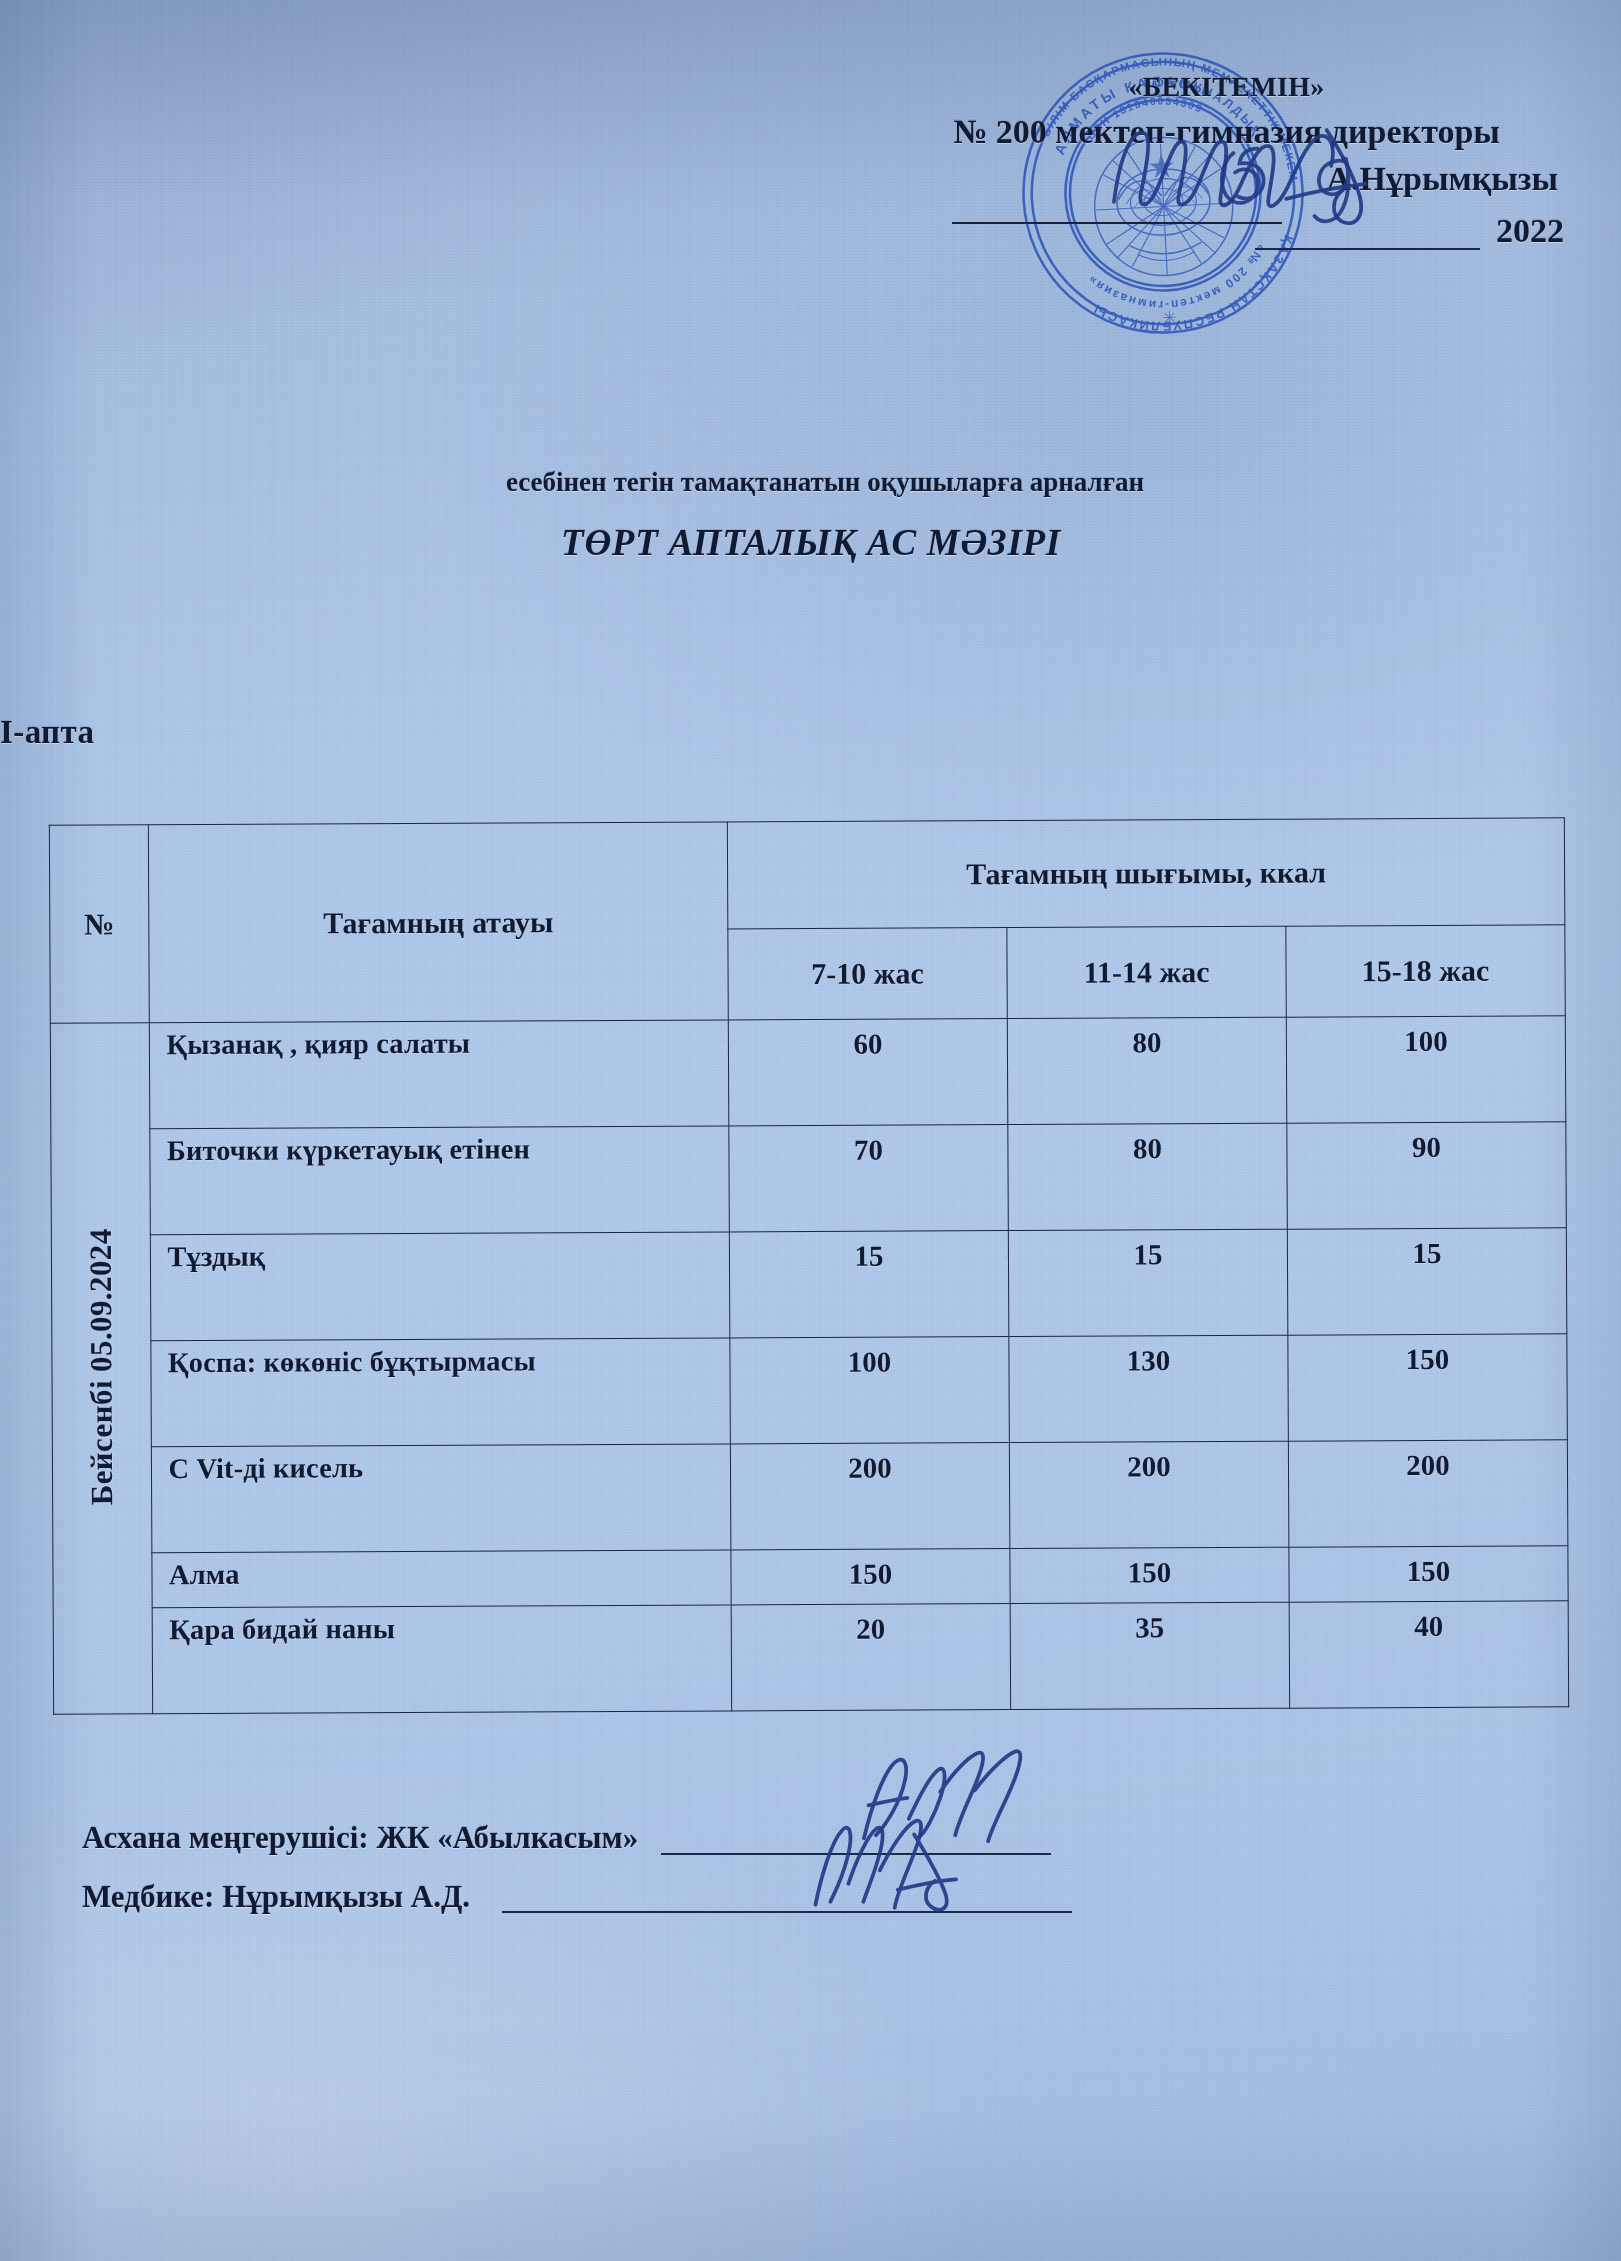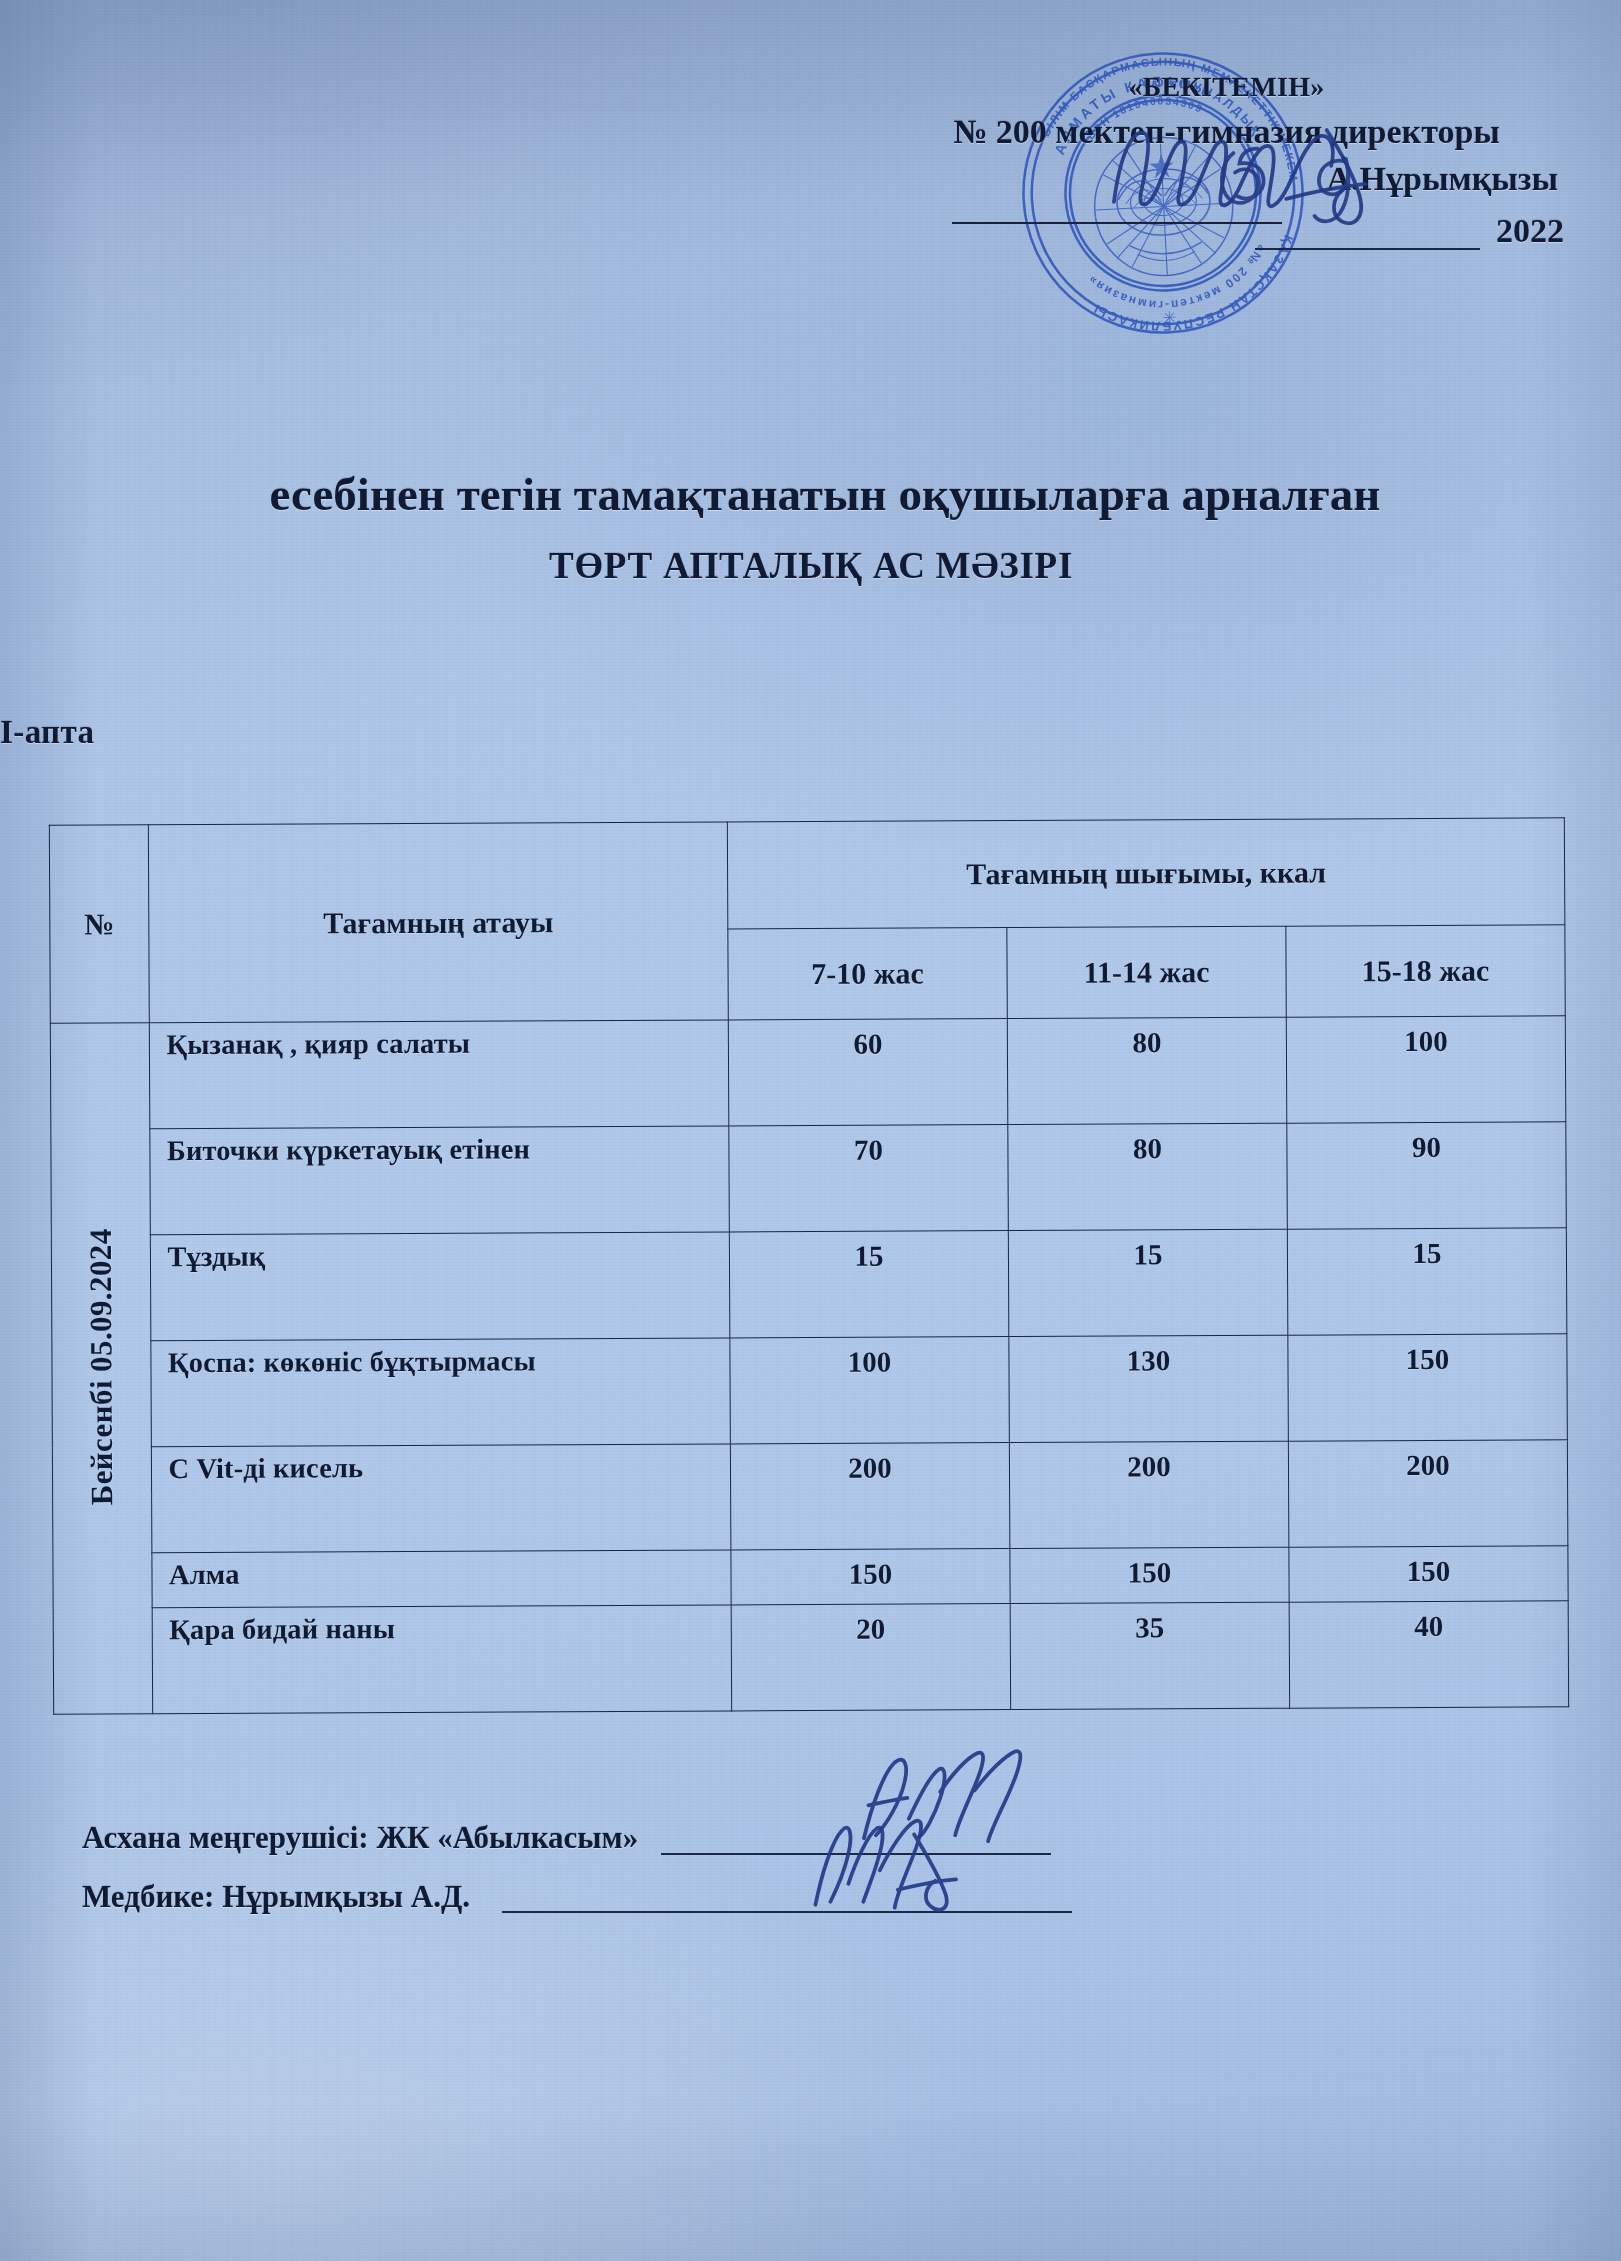--- a/index.html
+++ b/index.html
@@ -138,22 +138,22 @@
   }
 
   
   #doc-title {
     left: 0; right: 0;
     top: 447px;
     text-align: center;
     z-index: 8;
   }
   #title-line-1 { font-size: 35px; letter-spacing: 0.1px; }
-  #title-line-2 { font-size: 47px; margin-top: 20px; margin-left: 28px; }
-  #title-line-3 { font-size: 37px; margin-top: 22.5px; letter-spacing: 0.7px; }
+  #title-line-2 { font-size: 27px; margin-top: 20px; margin-left: 28px; }
+  #title-line-3 { font-size: 37px; margin-top: 22.5px; letter-spacing: 0.7px; font-style: italic; }
   #title-line-4 { font-size: 32px; margin-top: 19.5px; }
 
   #week-label {
     left: 0; right: 12px;
     top: 714px;
     font-size: 33px;
     letter-spacing: 0.4px;
   }
 
   

